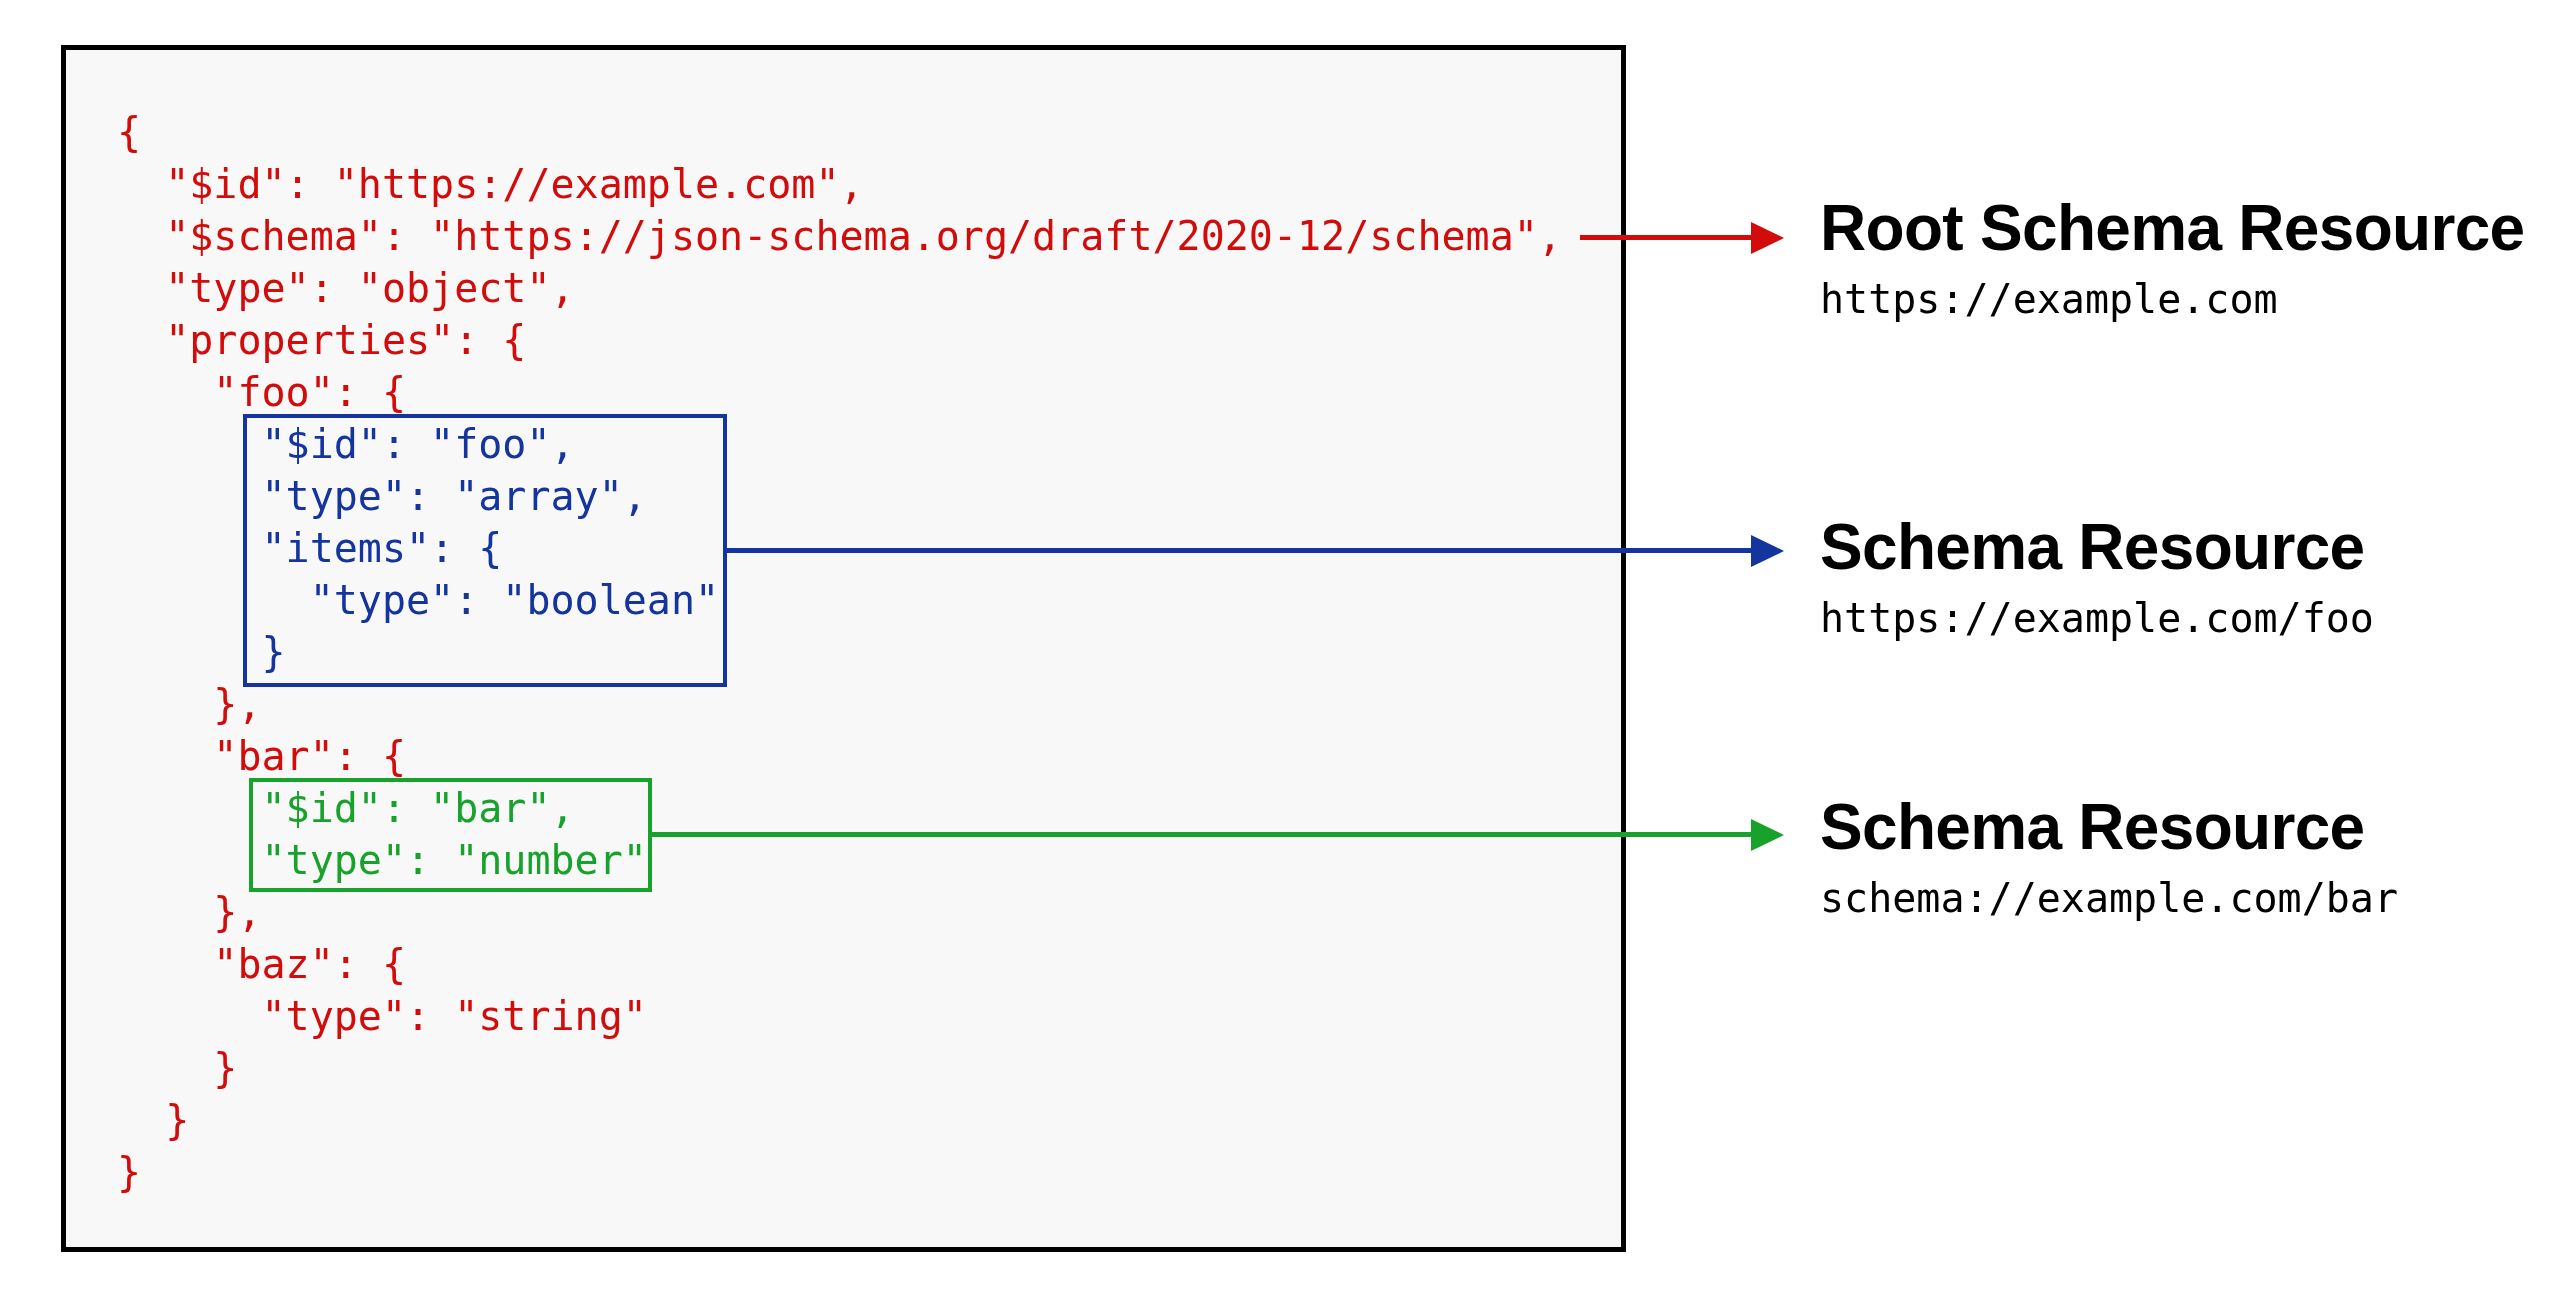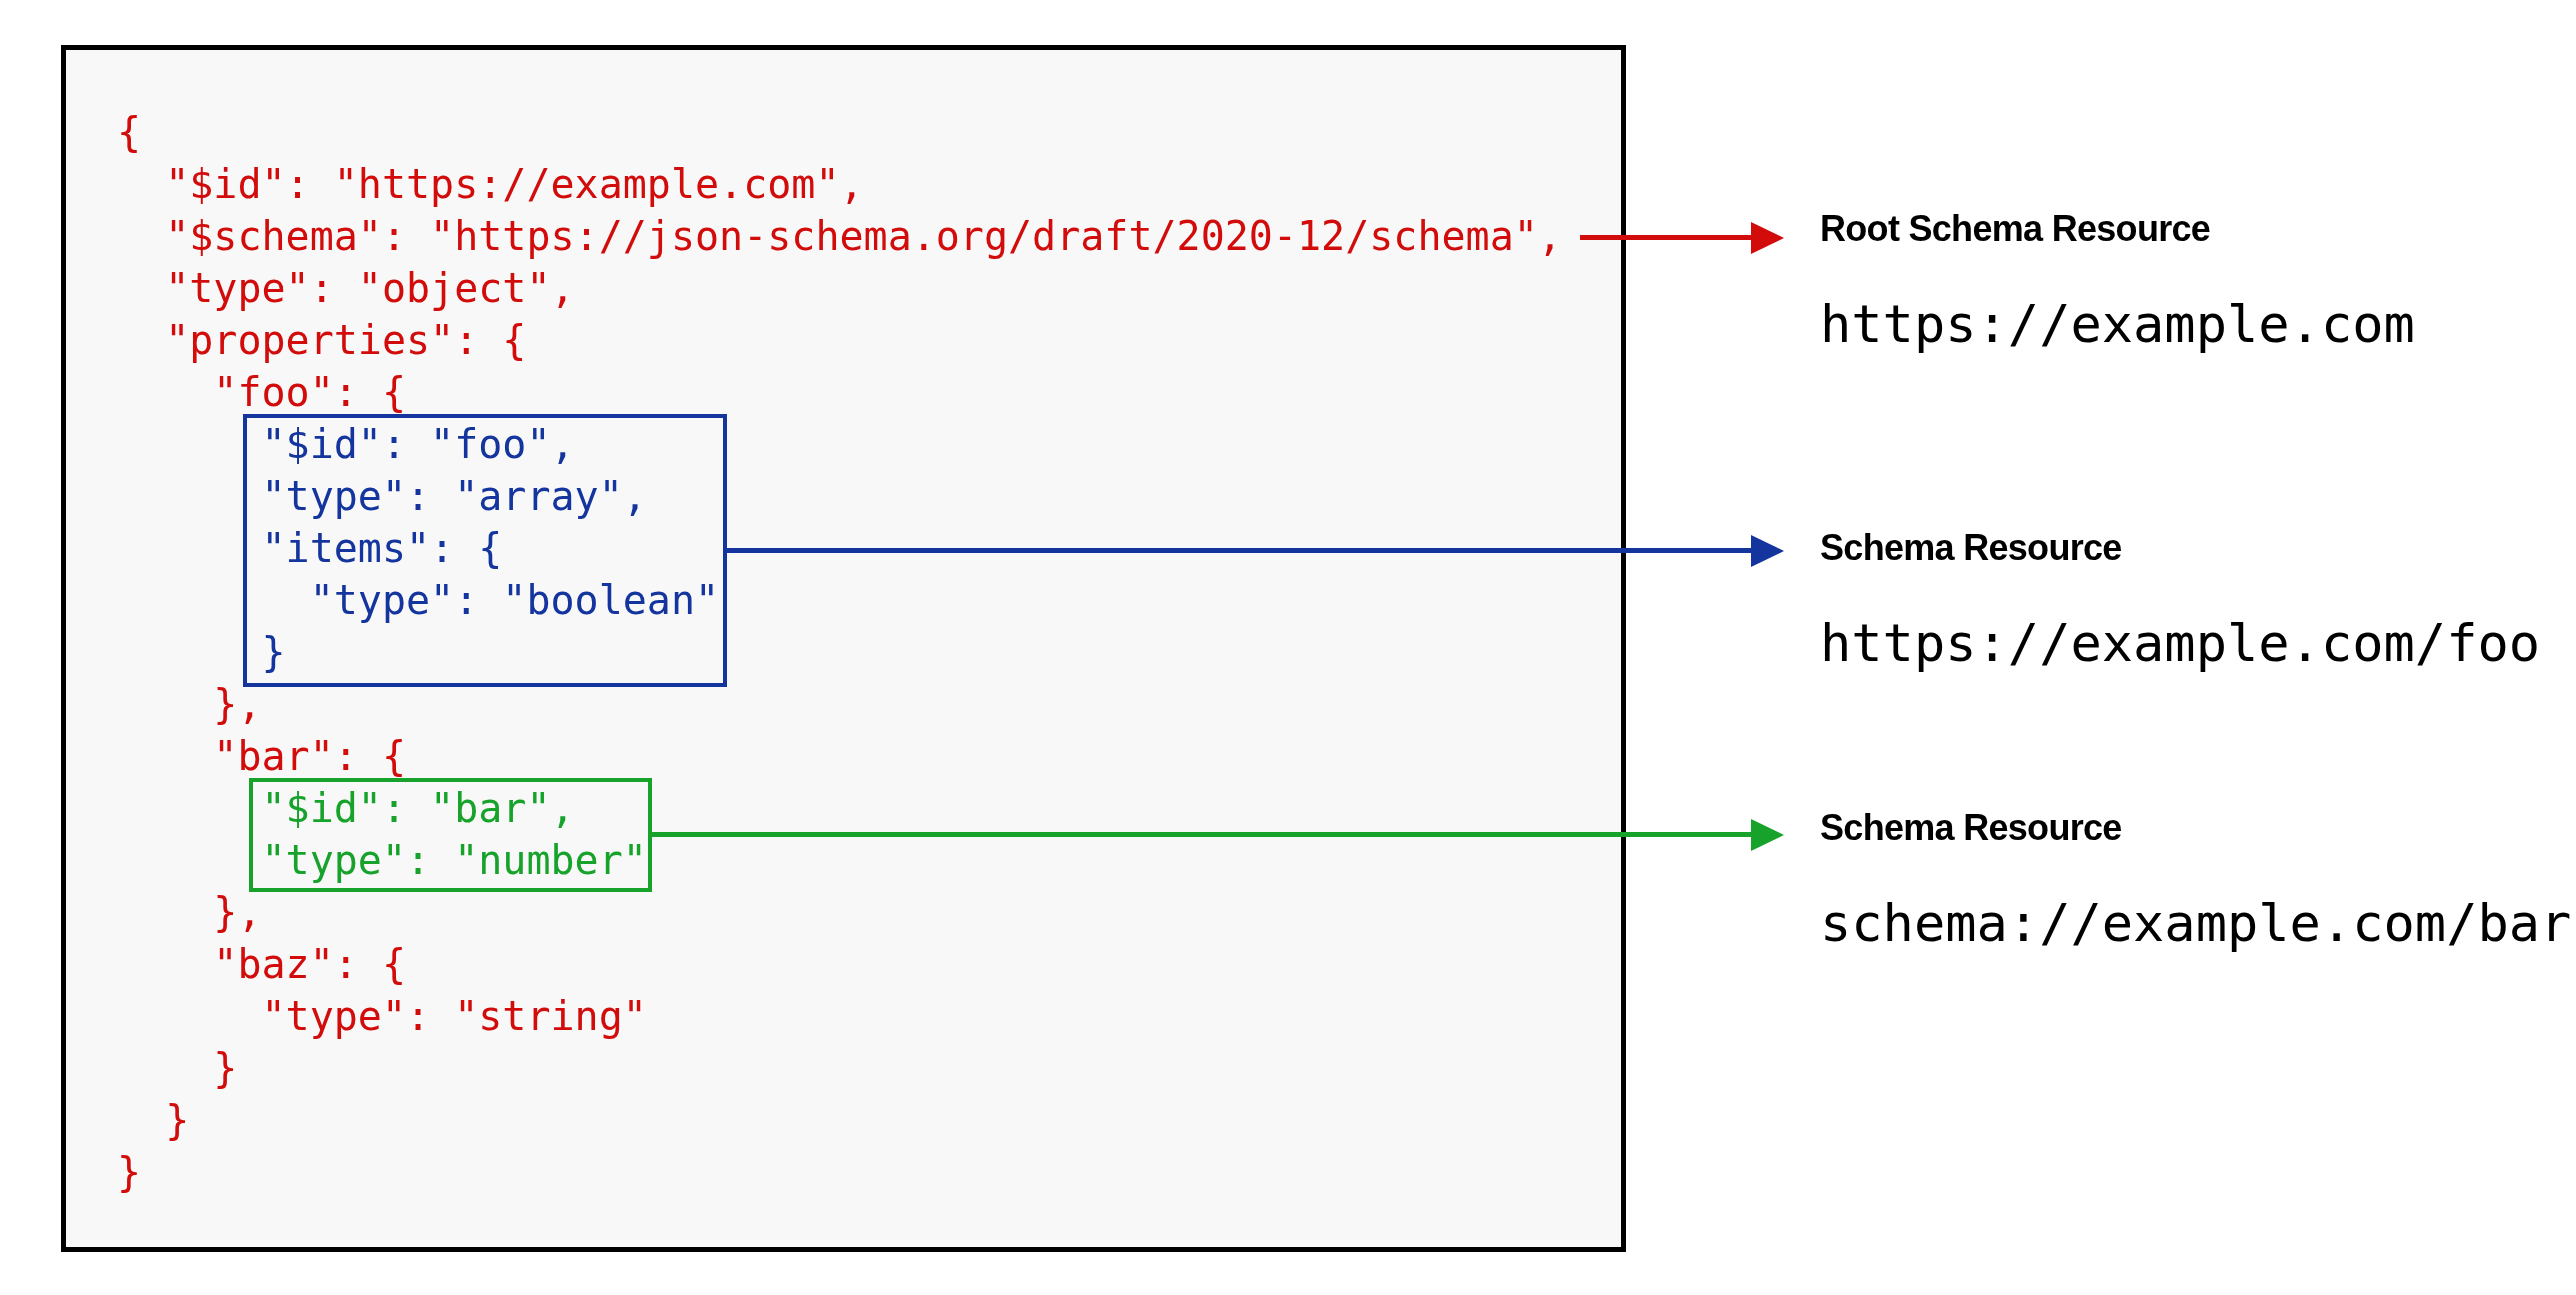--- a/index.html
+++ b/index.html
@@ -78,29 +78,29 @@
     position: absolute;
     left: 1820px;
     color: var(--ink, #000);
   }
   .callout.c1 { top: 198px; }
   .callout.c2 { top: 517px; }
   .callout.c3 { top: 797px; }
   .callout .title {
     font-family: "Liberation Sans", "DejaVu Sans", sans-serif;
     font-weight: 700;
-    font-size: 36px;
+    font-size: 64px;
     line-height: 61px;
     letter-spacing: -0.7px;
     white-space: nowrap;
   }
   .callout .url {
-    margin-top: 41px;
+    margin-top: 16px;
     font-family: "DejaVu Sans Mono", monospace;
-    font-size: 52px;
+    font-size: 40px;
     line-height: 48px;
     white-space: nowrap;
   }
 </style>
 </head>
 <body>
 
 <div class="stage" style="--red: #D20B0B; --blue: #14349E; --green: #17A32B; --ink: #000000; --panel-bg: #F8F8F8; --page-bg: #FFFFFF;">
 
   <div class="panel">

